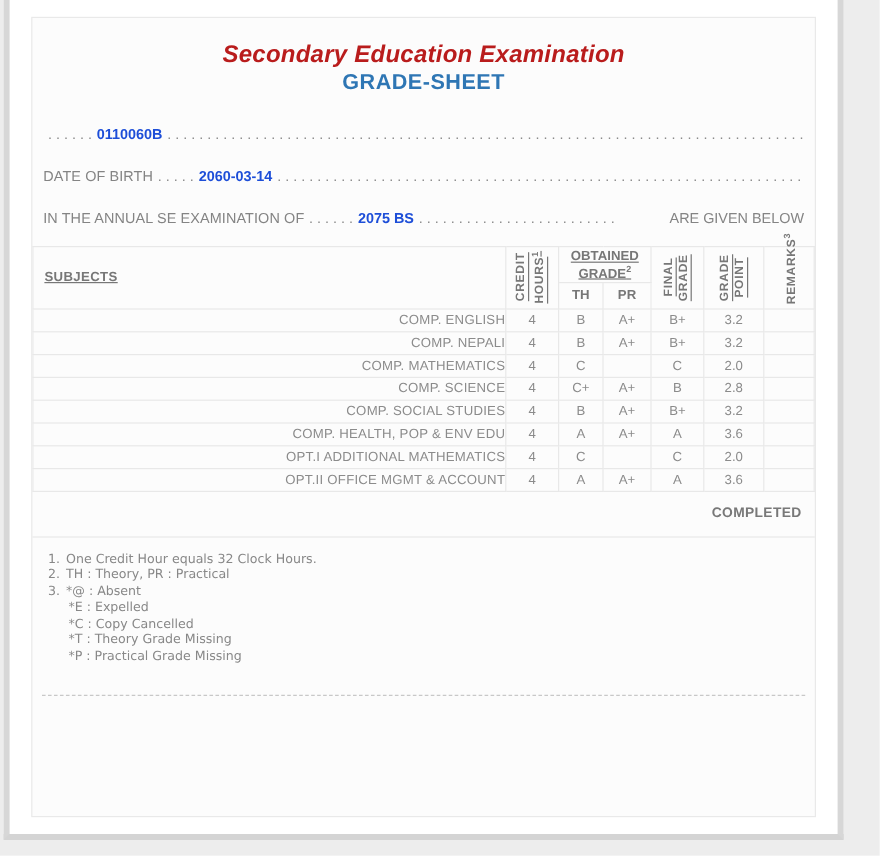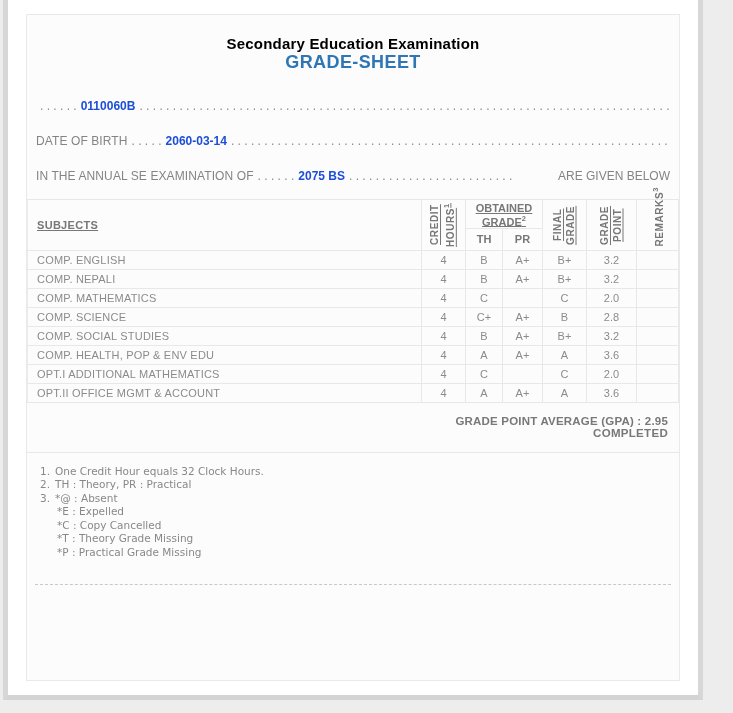--- a/index.html
+++ b/index.html
@@ -21,24 +21,25 @@
   .sheet-card {
     position: absolute;
     left: 18px; top: 14px;
     width: 654px; height: 667px;
     background: #fcfcfc;
     border: 1px solid #e9e9e9;
   }
   
   .sheet-head { padding-top: 20px; text-align: center; }
   .sheet-title {
-    color: #000000;
-    font-size: 15px;
+    color: #b91c1c;
+    font-size: 20px;
     font-weight: bold;
     letter-spacing: 0.2px;
+    font-style: italic;
   }
   .sheet-subtitle {
     color: #2e76b4;
     font-size: 18px;
     font-weight: bold;
     letter-spacing: 0.4px;
   }
   
   .info-block { margin-top: 15px; }
   .info-line {
@@ -115,21 +116,21 @@
     color: #777;
     bottom: 3px;
     left: 50%;
     margin-left: -7px;
     max-height: none;
     white-space: nowrap;
   }
   sup { font-size: 7.5px; }
   tbody td { height: 19px; text-align: center; background: #fcfcfc; }
   td.subj-cell {
-    text-align: left;
+    text-align: right;
     padding-left: 9px;
     letter-spacing: 0.2px;
   }
   
   .summary {
     text-align: right;
     padding: 12px 11px 13px 0;
     border-bottom: 1px solid #e8e8e8;
   }
   .summary .gpa-line {
@@ -312,24 +313,20 @@
           <td>A</td>
           <td>A+</td>
           <td>A</td>
           <td>3.6</td>
           <td></td>
         </tr>
       </tbody>
     </table>
 
     <div class="summary">
-      <div class="gpa-line">
-        <span>GRADE POINT AVERAGE (GPA) :</span>
-        <span>2.95</span>
-      </div>
       <div class="status-line">COMPLETED</div>
     </div>
 
     <div class="footnotes">
       <div class="fn-row">
         <span class="fn-num">1.</span>
         <span>One Credit Hour equals 32 Clock Hours.</span>
       </div>
       <div class="fn-row">
         <span class="fn-num">2.</span>

